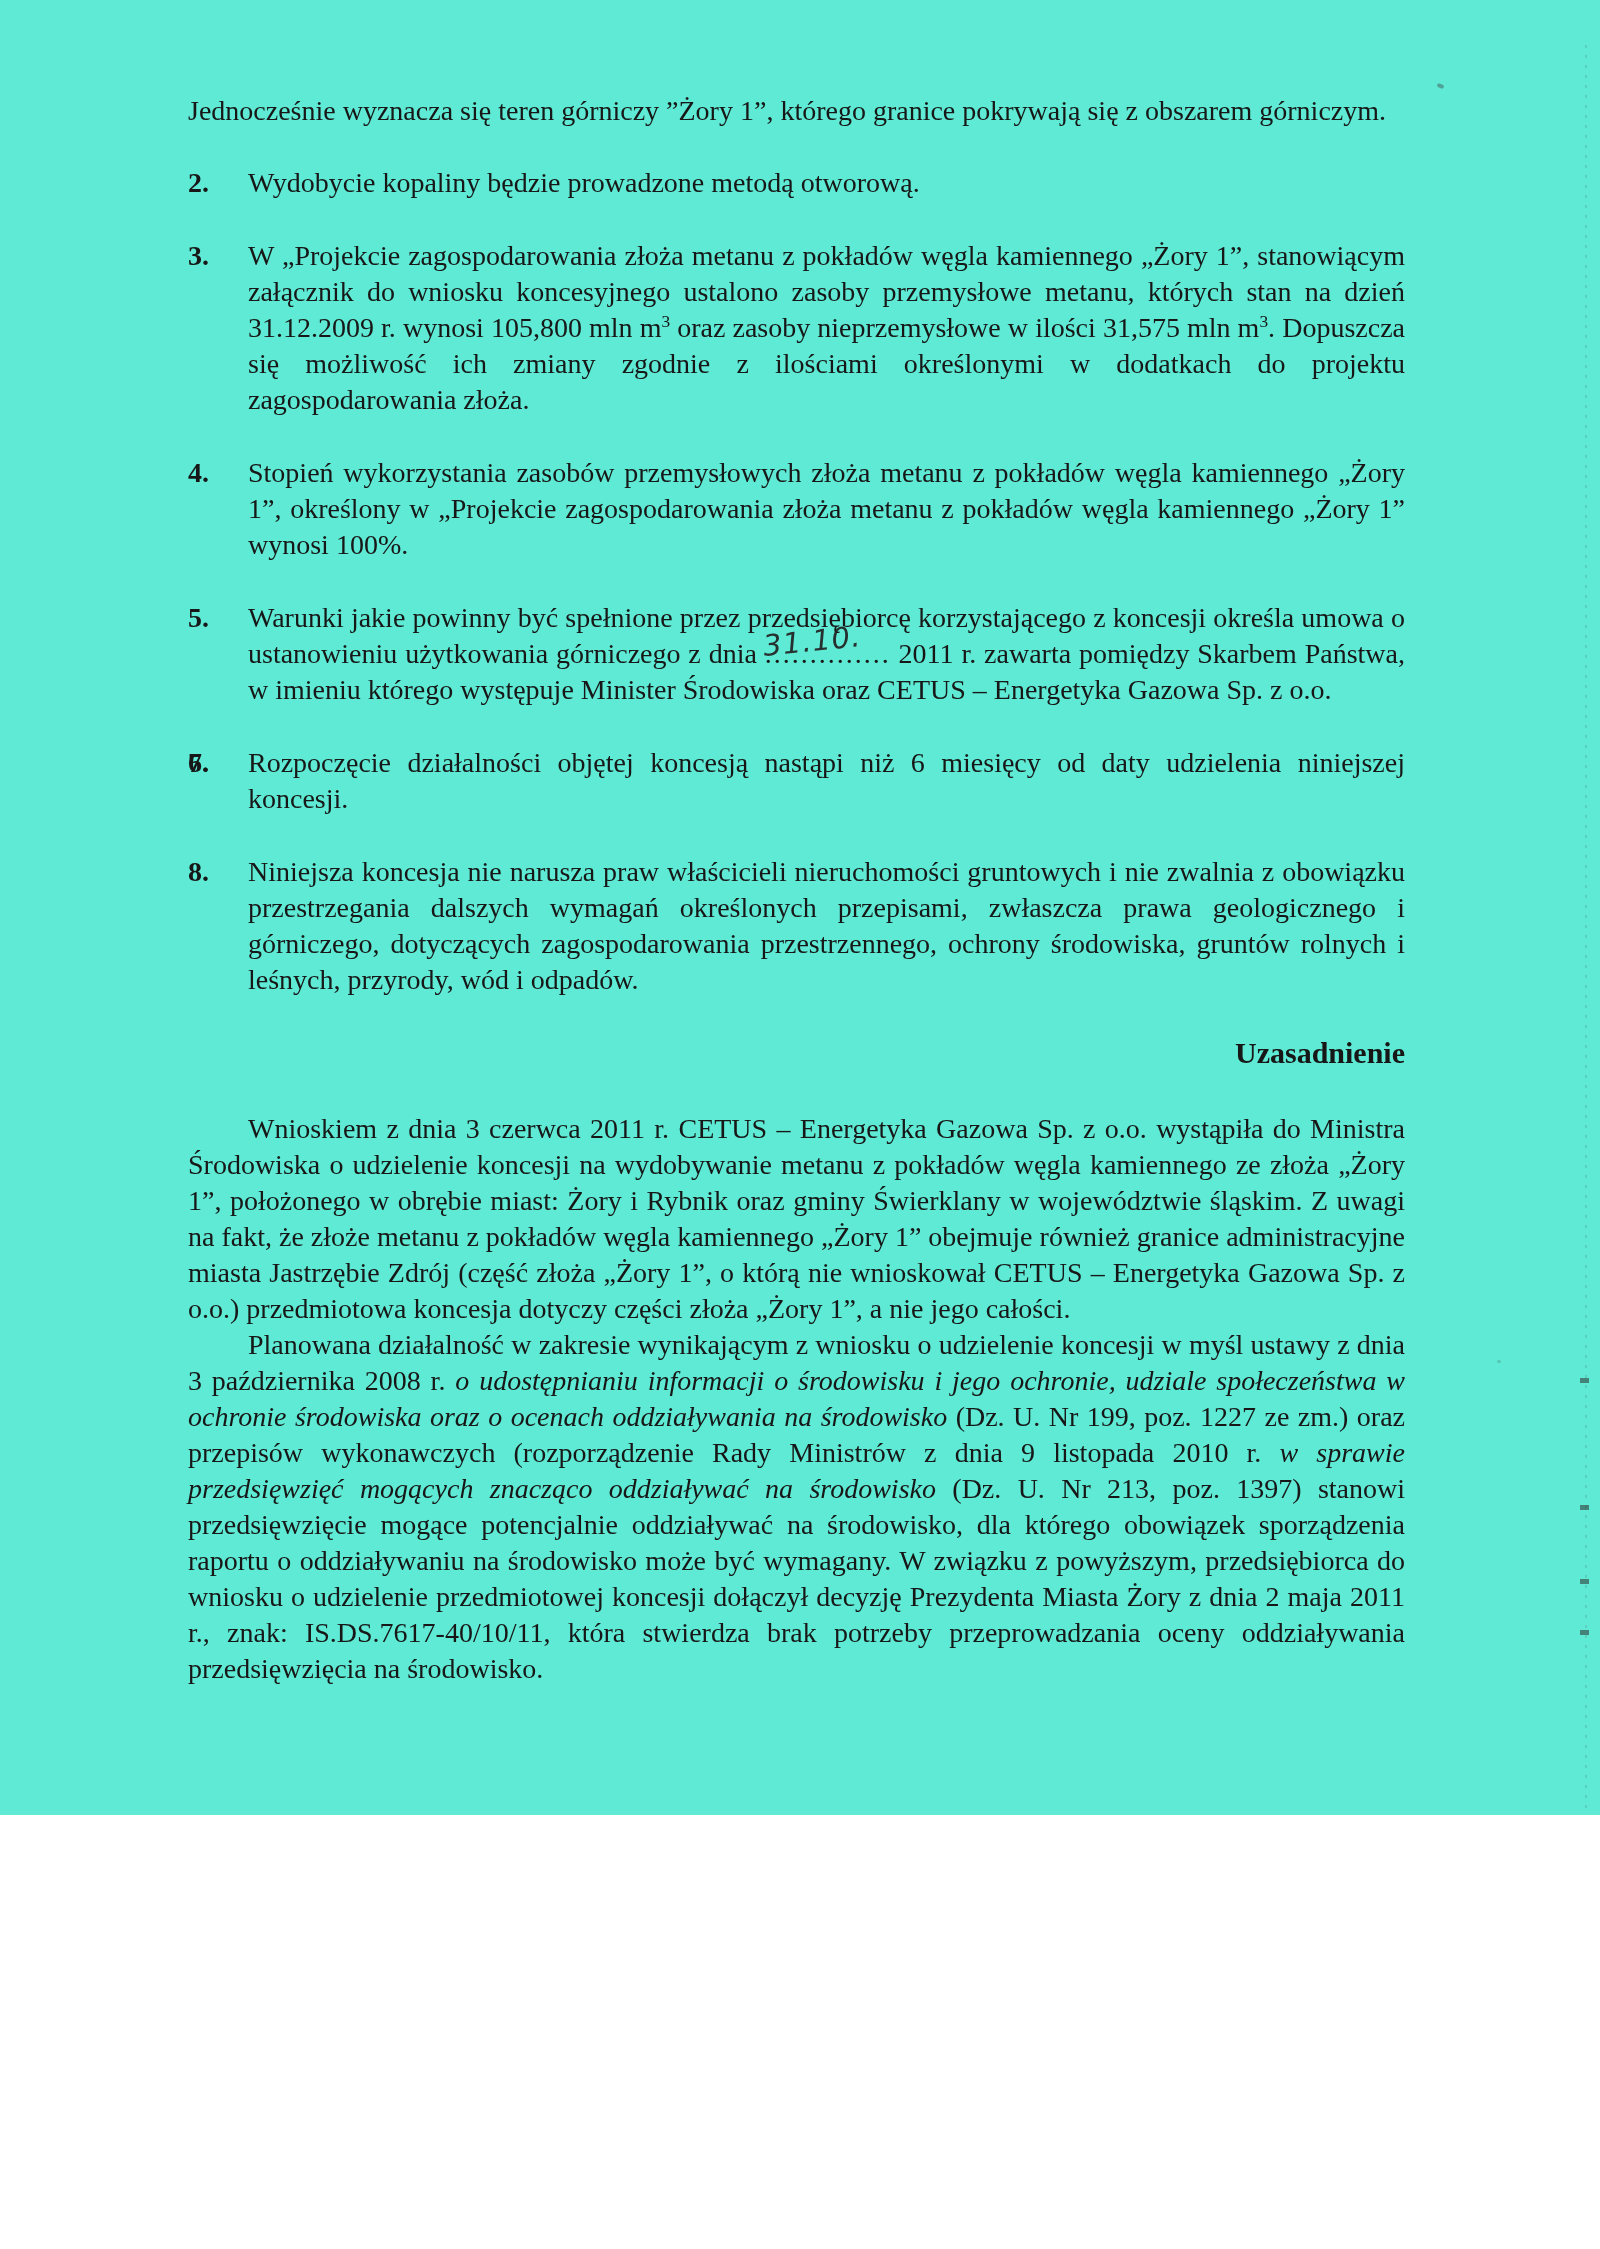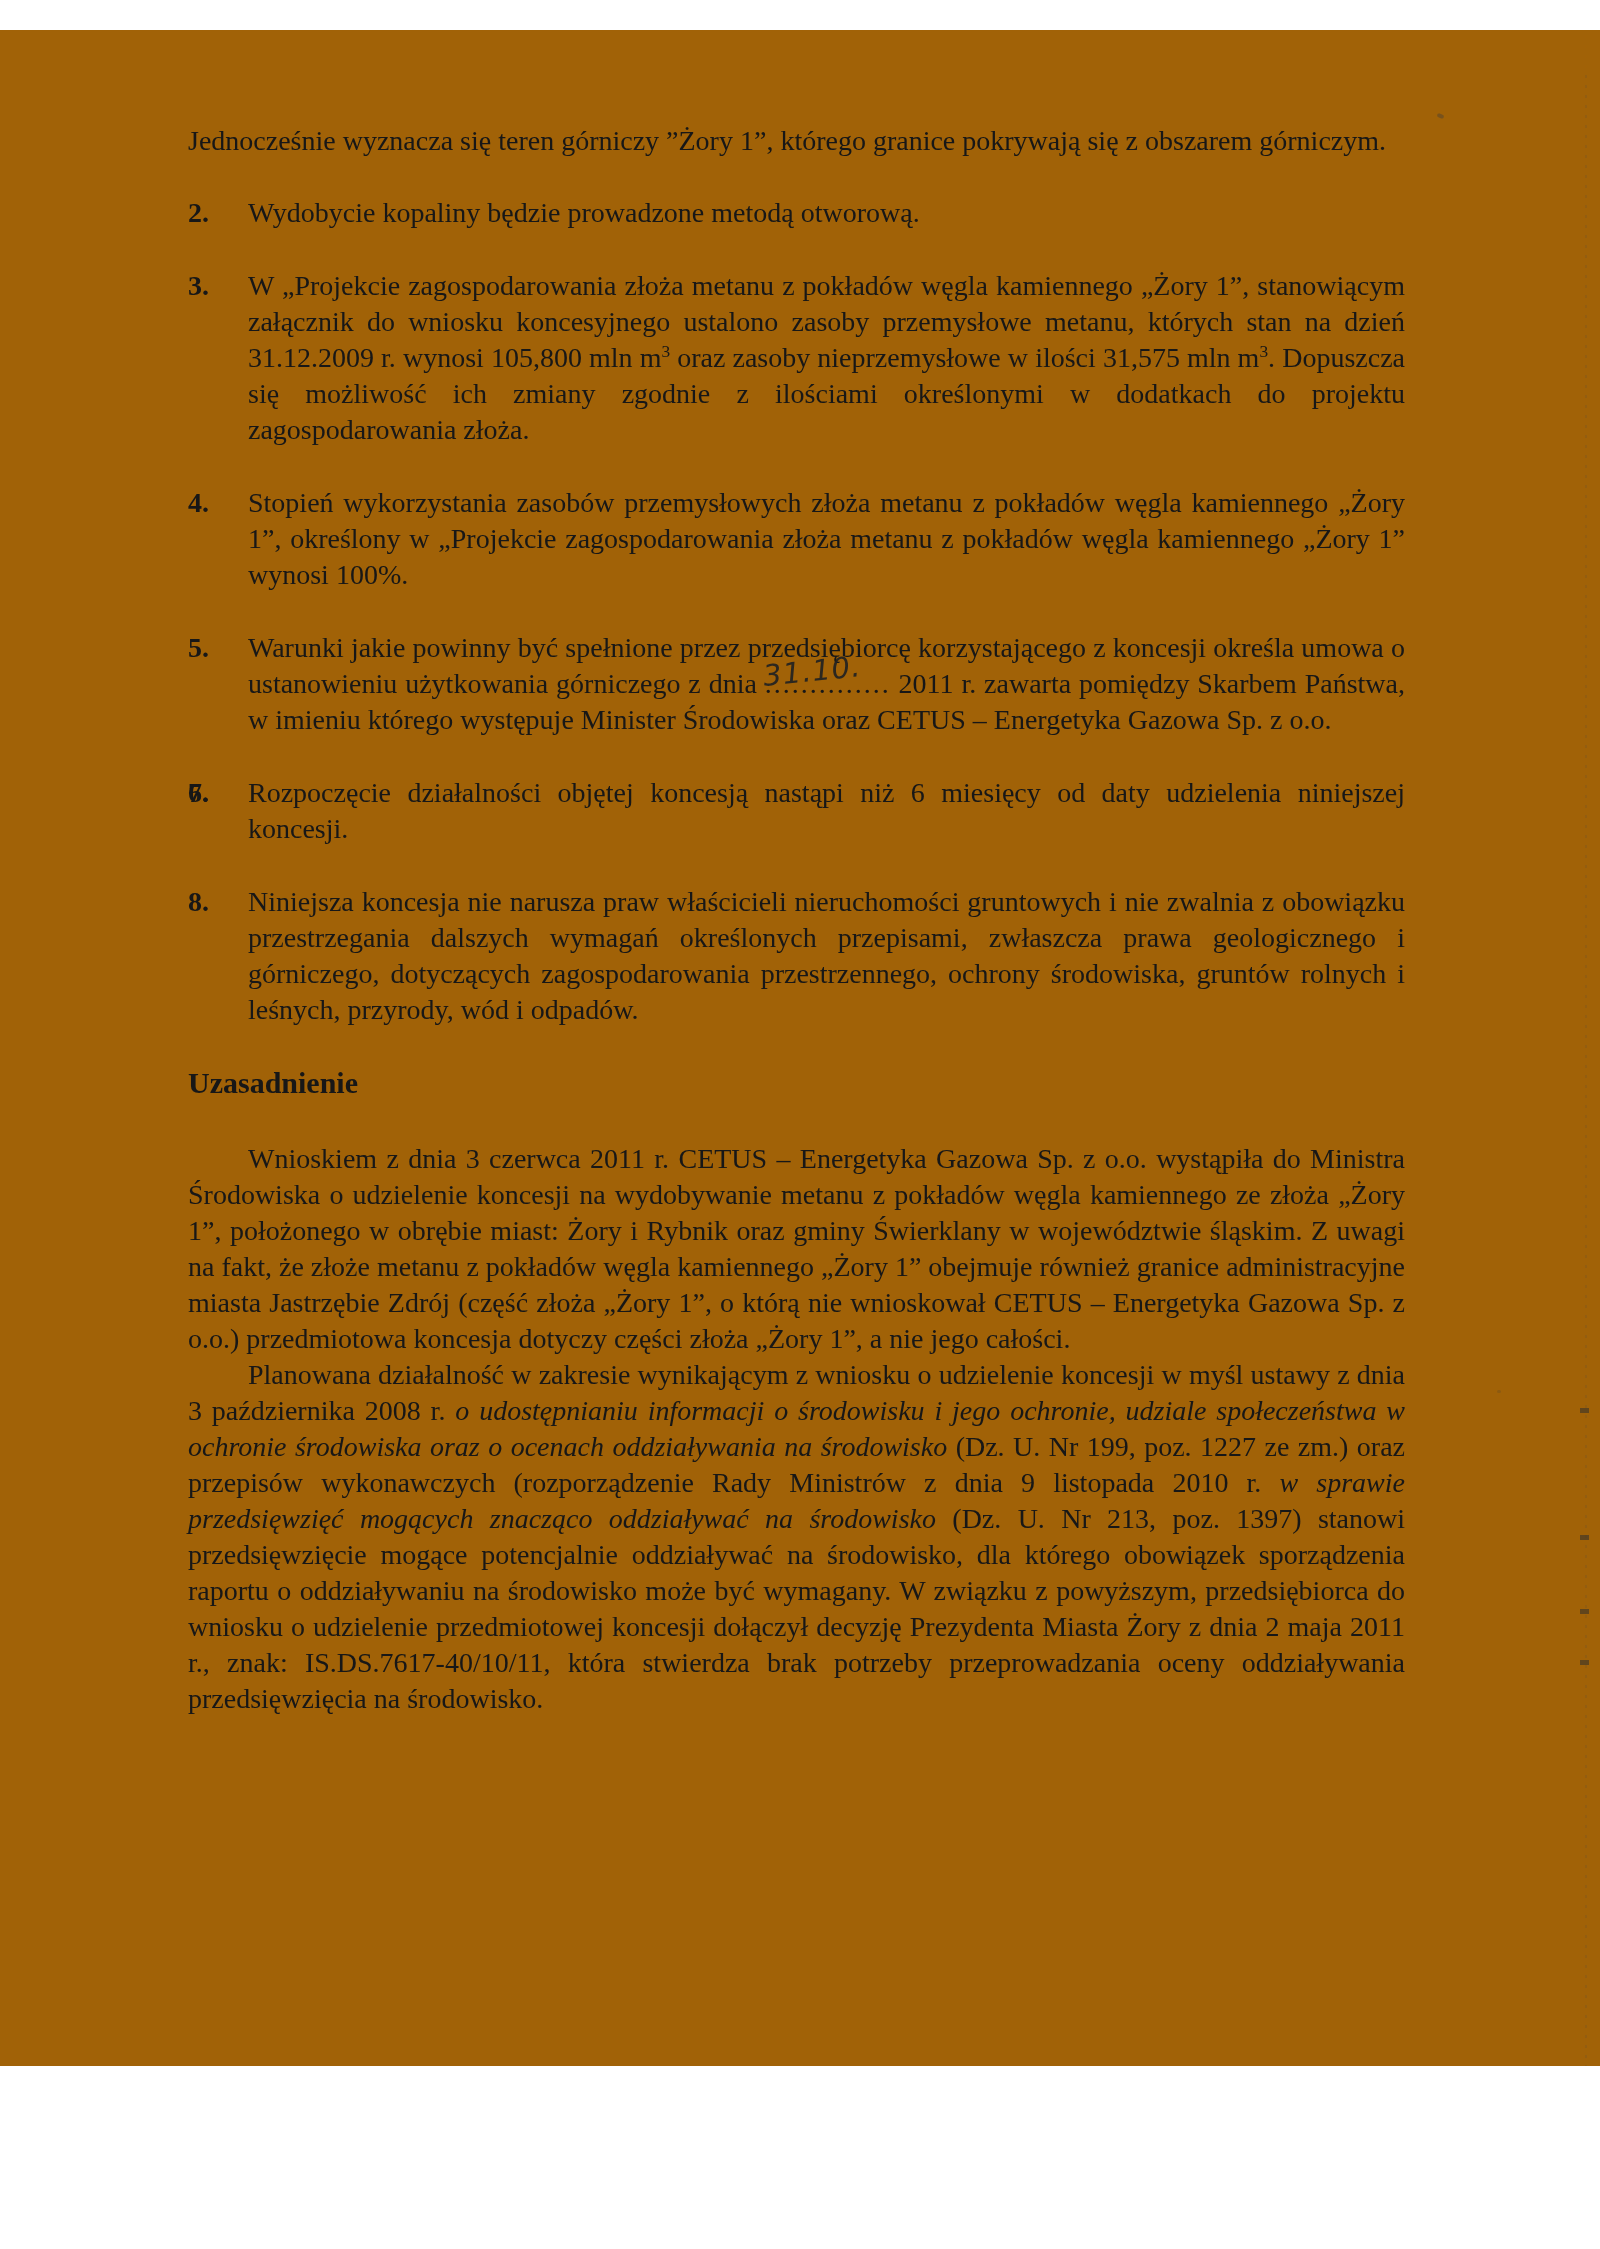--- a/index.html
+++ b/index.html
@@ -1,25 +1,24 @@
 <!DOCTYPE html>
 <html lang="pl"><head>
 <meta charset="utf-8">
 <style>
   html,body{margin:0;padding:0;}
   body{background:#ffffff;}
   .page{
     position:relative;
     width:1600px;
-    height:2036px;
-    background:#a16207;
+    height:1815px;
+    background:#5eead4;
     font-family:"Liberation Serif","DejaVu Serif",serif;
     color:#171717;
     overflow:hidden;
-    margin-top:30px;
   }
   .content{
     position:absolute;
     left:188px;
     top:93px;
     width:1217px;
     font-size:28px;
     line-height:36px;
     text-align:justify;
   }
@@ -29,21 +28,21 @@
     padding-left:60px;
     margin:0 0 37px 0;
   }
   .item-number{
     position:absolute;
     left:0;
     top:0;
     font-weight:bold;
   }
   .heading{
-    text-align:left;
+    text-align:right;
     font-weight:bold;
     font-size:30px;
     margin:0 0 40px 0;
     line-height:36px;
   }
   .jpara{margin:0;}
   .jpara.indent{text-indent:60px;}
   .seg-italic{font-style:italic;}
   sup{font-size:0.62em;line-height:0;vertical-align:super;}
   .seg-gap{

